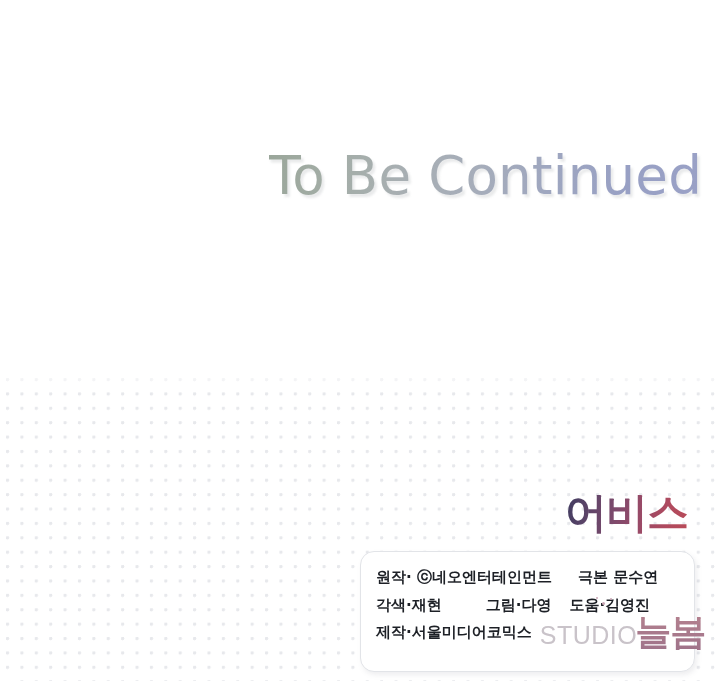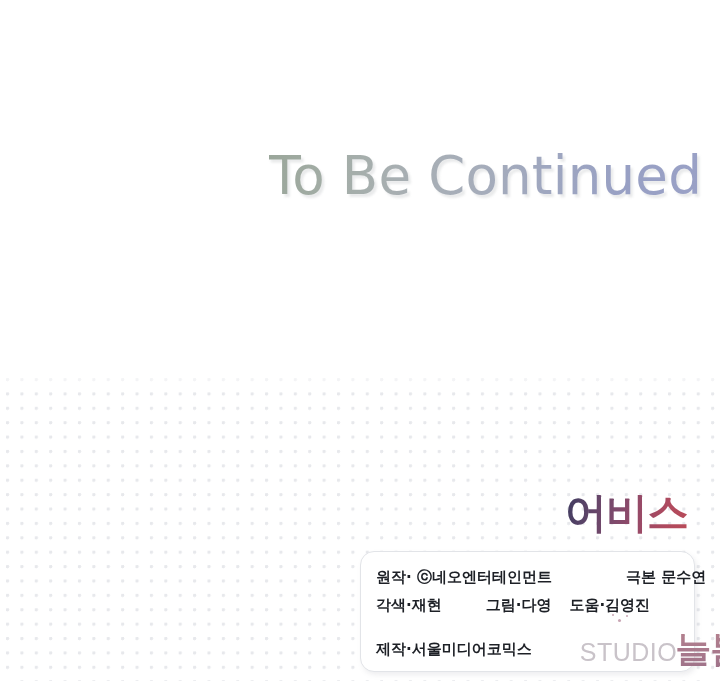--- a/index.html
+++ b/index.html
@@ -154,44 +154,43 @@
     width: 335px;
     height: 26px;
     display: flex;
     align-items: center;
     color: #1d2026;
     font-size: 15px;
     font-weight: 700;
     font-family: "DejaVu Sans", "Liberation Sans", sans-serif;
     white-space: nowrap;
   }
-  #credit-row-1 { top: 12px; padding-left: 15px; gap: 48px; }
+  #credit-row-1 { top: 12px; padding-left: 15px; }
   #credit-row-2 { top: 40px; padding-left: 15px; }
-  #credit-row-3 { top: 77px; padding-left: 15px; height: 40px; gap: 16px; }
+  #credit-row-3 { top: 60px; padding-left: 15px; height: 40px; }
 
   .credit-item { display: inline-block; }
   #c1-a { margin-right: 26px; }
   #c2-a { margin-right: 44px; }
   #c2-b { margin-right: 18px; }
   #c3-a { margin-right: 6px; }
 
   
   #studio-logo {
     position: relative;
     display: inline-flex;
     align-items: baseline;
     margin-left: 2px;
   }
   #studio-word {
     font-size: 25px;
     font-weight: 400;
     letter-spacing: 0.5px;
     color: #c9c3c9;
     font-family: "Liberation Sans", "DejaVu Sans", sans-serif;
-    margin-left: 24px;
   }
   #studio-kr {
     font-size: 36px;
     font-weight: 700;
     letter-spacing: -1px;
     margin-left: -2px;
     background: linear-gradient(180deg, #b7838f 0%, #a7788c 60%, #9b7088 100%);
     -webkit-background-clip: text;
     background-clip: text;
     color: transparent;

